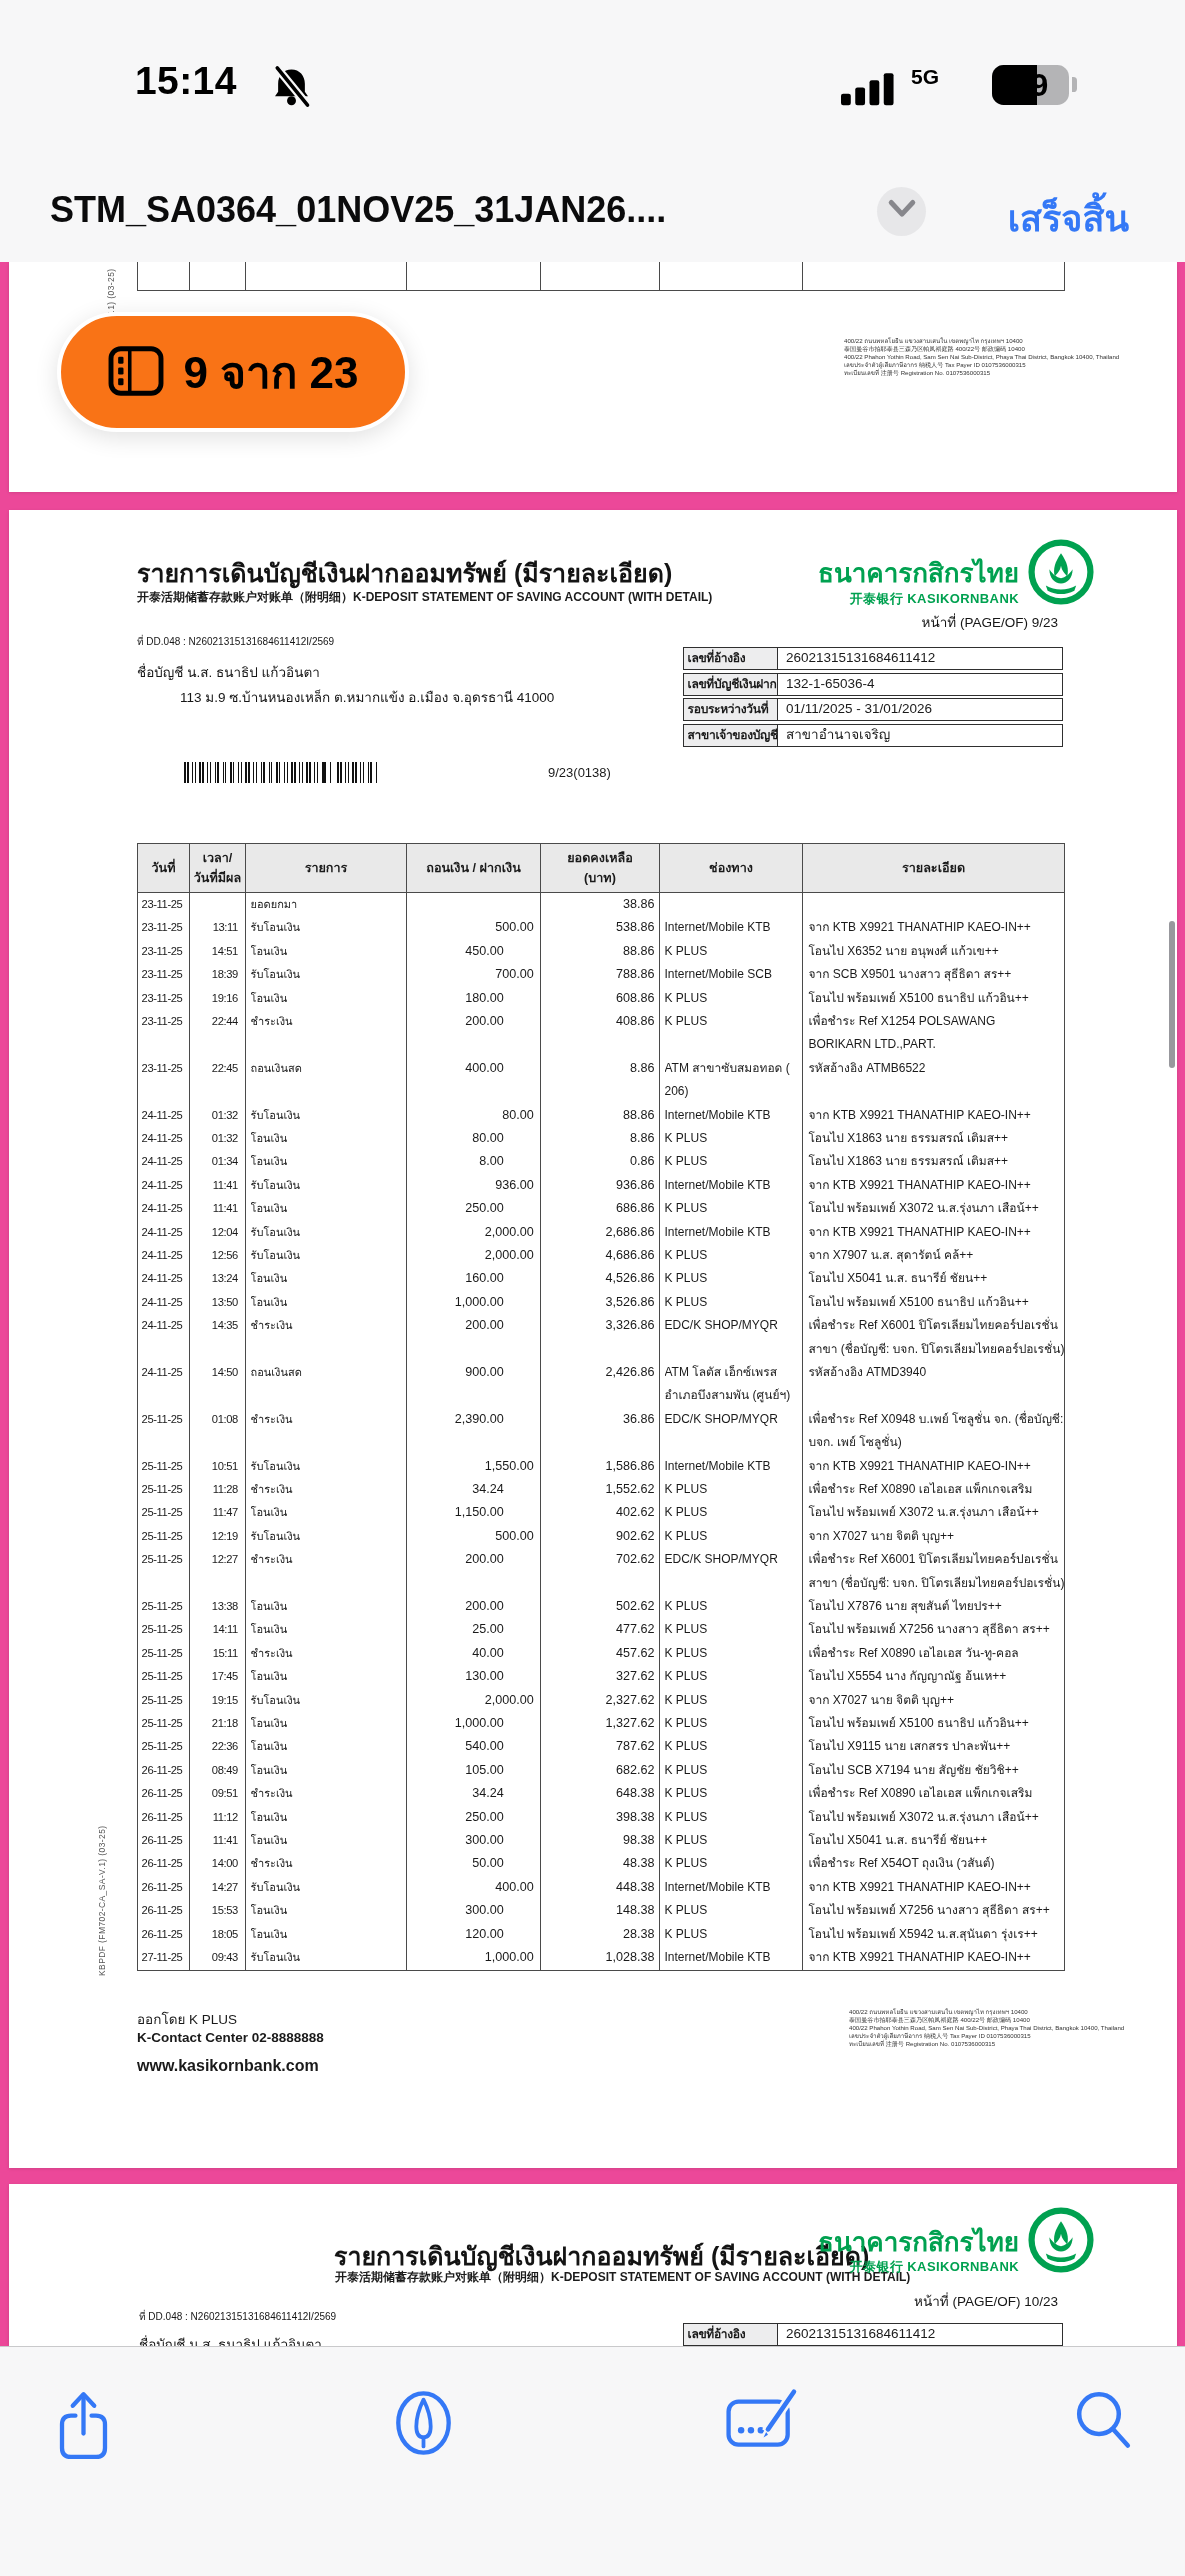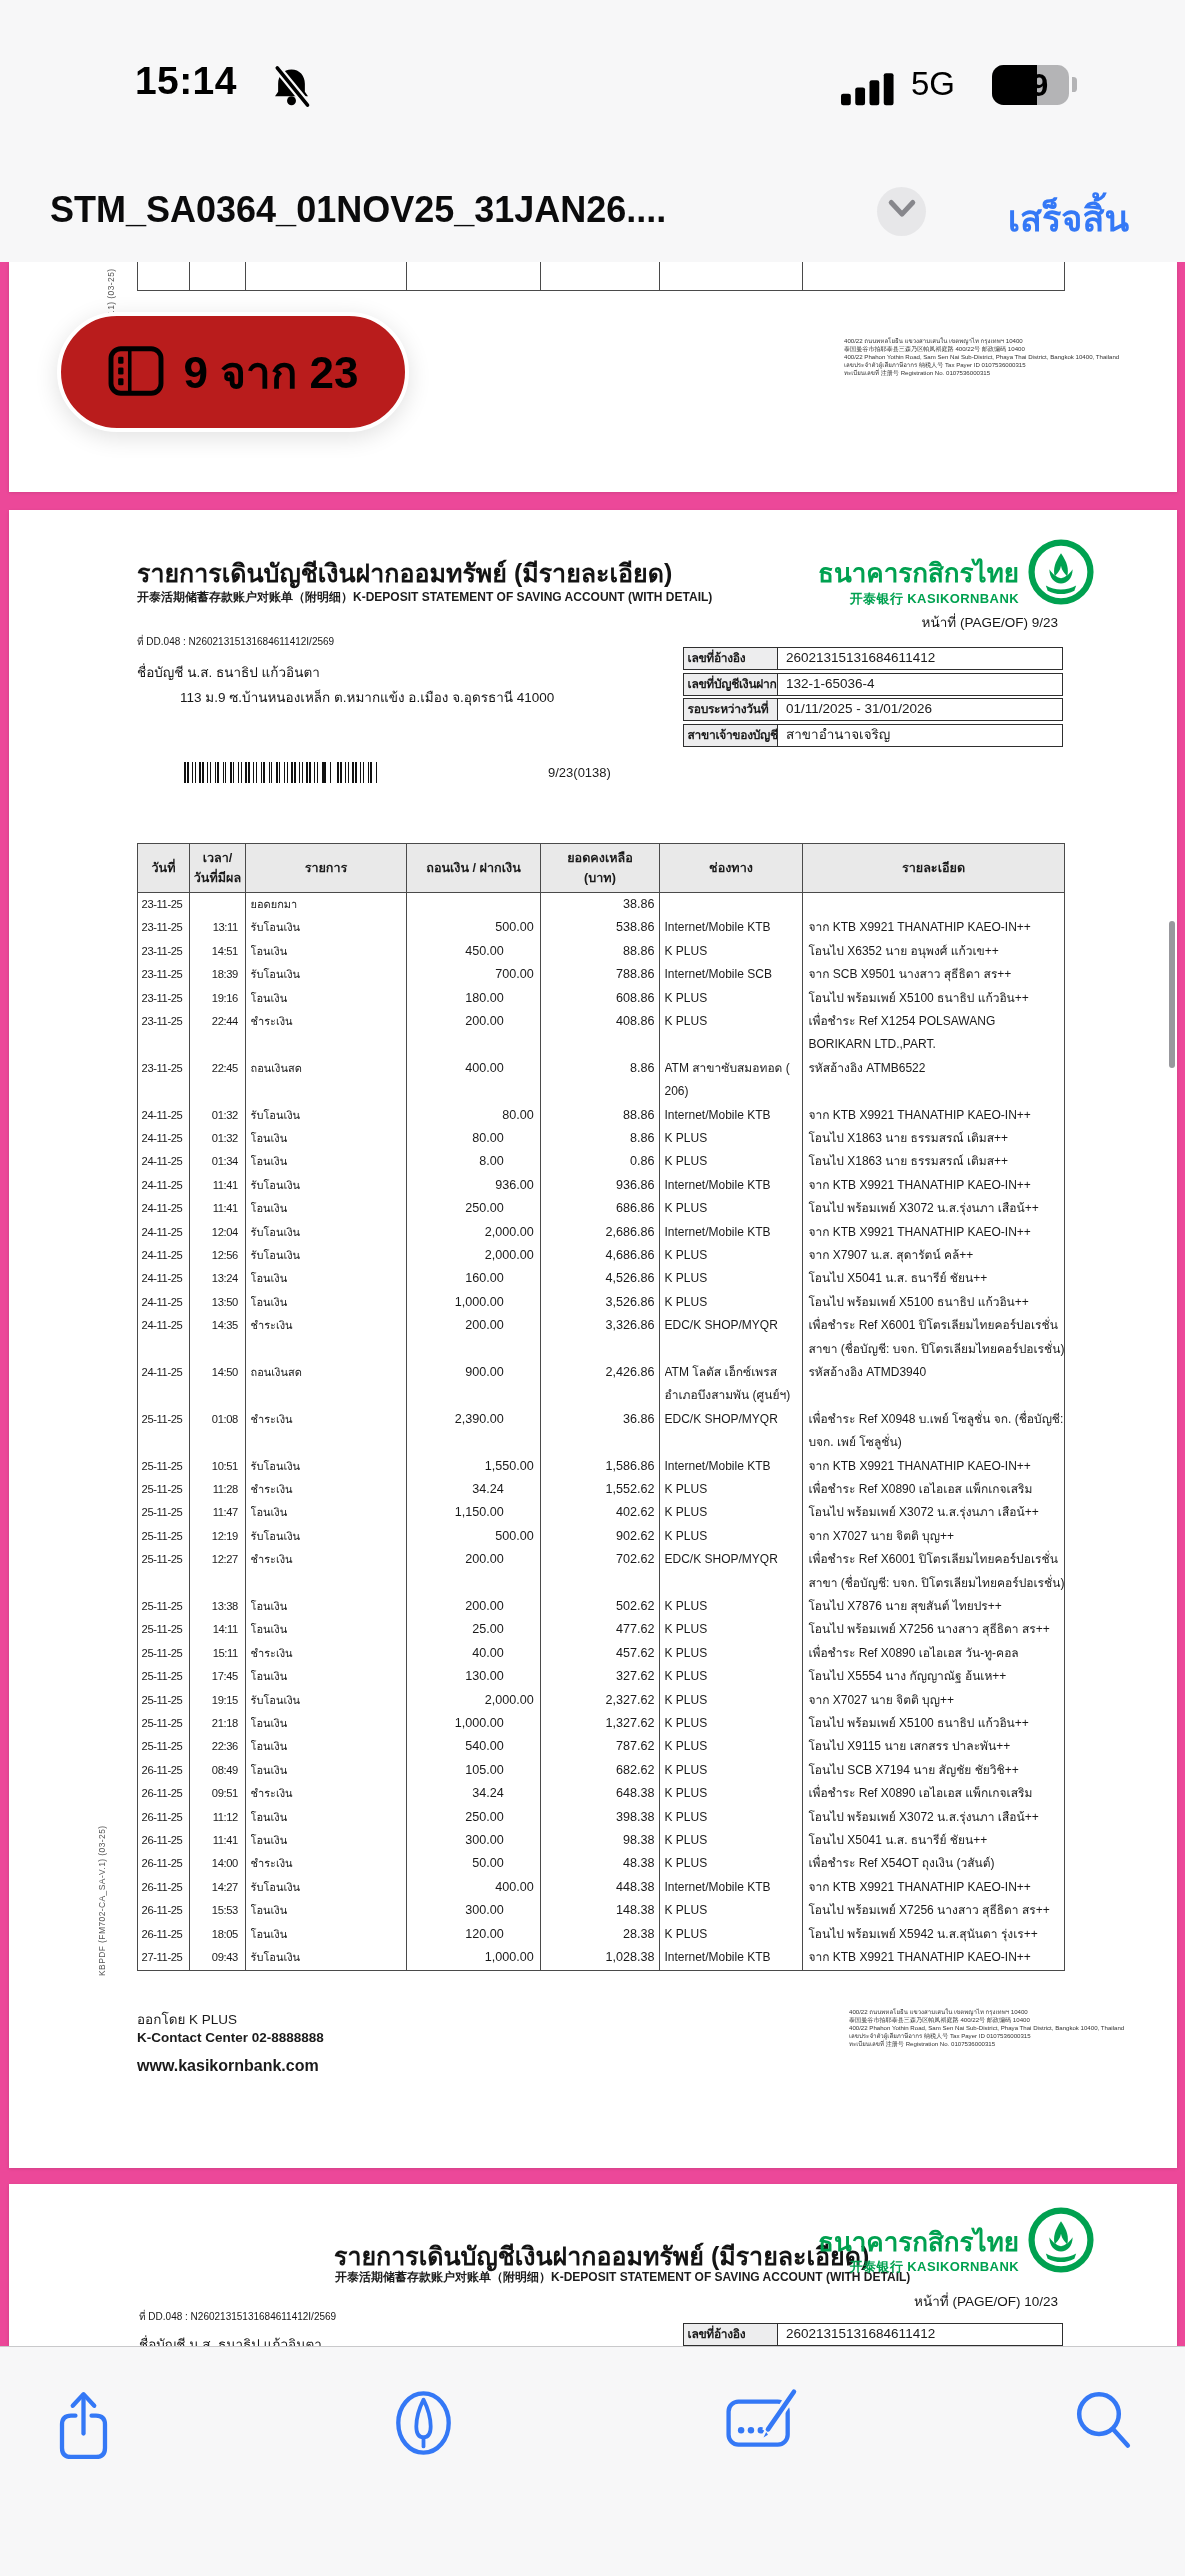--- a/index.html
+++ b/index.html
@@ -4,21 +4,21 @@
 <style>
   * { margin:0; padding:0; box-sizing:border-box; }
   html,body { background:#d8d8da; }
   body { font-family:"Liberation Sans","DejaVu Sans",sans-serif; }
   .phone { position:relative; width:1186px; height:2576px; background:#f7f7f8; overflow:hidden; margin:0 auto; color:#111; }
 
   
   .time { position:absolute; left:135px; top:59px; font-size:39px; font-weight:700; letter-spacing:0.4px; color:#000; }
   .bell { position:absolute; left:271px; top:65px; }
   .signal { position:absolute; left:841px; top:66px; }
-  .fiveg { position:absolute; left:911px; top:65px; font-size:33px; font-weight:400; color:#000; }
+  .fiveg { position:absolute; left:911px; top:65px; font-size:21px; font-weight:700; color:#000; }
   .batt { position:absolute; left:992px; top:65px; width:77px; height:40px; border-radius:11.7px; background:#b4b4b6; overflow:hidden; }
   .batt-fill { position:absolute; left:0; top:0; bottom:0; width:59%; background:#000; }
   .batt-num { position:absolute; inset:0; text-align:center; line-height:40px; font-size:32px; font-weight:700; color:#000000; letter-spacing:-0.9px; }
   .batt-nub { position:absolute; left:1072px; top:77px; width:5.4px; height:15.3px; background:#b4b4b6; border-radius:0 3.6px 3.6px 0; }
 
   
   .filename { position:absolute; left:50px; top:189px; font-size:36px; font-weight:600; color:#0b0b0c; white-space:nowrap; }
   .chev-btn { position:absolute; left:877px; top:187px; width:49px; height:49px; border-radius:50%; background:#e7e7e9; display:flex; align-items:center; justify-content:center; }
   .done-btn { position:absolute; right:57px; top:190px; font-size:36px; font-weight:600; color:#3478f6; }
 
@@ -84,21 +84,21 @@
 
   .foot1 { position:absolute; left:128px; top:1498px; font-size:13.5px; }
   .foot2 { position:absolute; left:128px; top:1520px; font-size:13.5px; font-weight:600; }
   .foot3 { position:absolute; left:128px; top:1547px; font-size:16px; font-weight:600; }
 
   
   .p10-title { left:325px; top:52px; }
   .p10-sub { left:326px; top:85px; }
 
   
-  .pill { position:absolute; left:57px; top:312px; width:352px; height:120px; border-radius:60px; background:#b91c1c; border:4.5px solid #fff; box-shadow:0 5.4px 23.4px rgba(0,0,0,.12); display:flex; align-items:center; justify-content:center; gap:20px; }
+  .pill { position:absolute; left:57px; top:312px; width:352px; height:120px; border-radius:60px; background:#f97316; border:4.5px solid #fff; box-shadow:0 5.4px 23.4px rgba(0,0,0,.12); display:flex; align-items:center; justify-content:center; gap:20px; }
   .pill-label { font-size:44px; font-weight:600; color:#000; }
   .scrollbar { position:absolute; left:1169px; top:921px; width:6.3px; height:147px; background:#98989d; border-radius:3.6px; }
 
   
   .toolbar { position:absolute; left:0; bottom:0; width:1186px; height:230px; background:#f7f7f8; border-top:0.9px solid #c9c9cb; display:flex; justify-content:space-between; padding:40px 49px 0 49px; }
   .tool-btn { width:68px; height:81px; display:flex; align-items:flex-start; justify-content:center; background:none; border:none; }
 </style>
 </head>
 <body>
 

